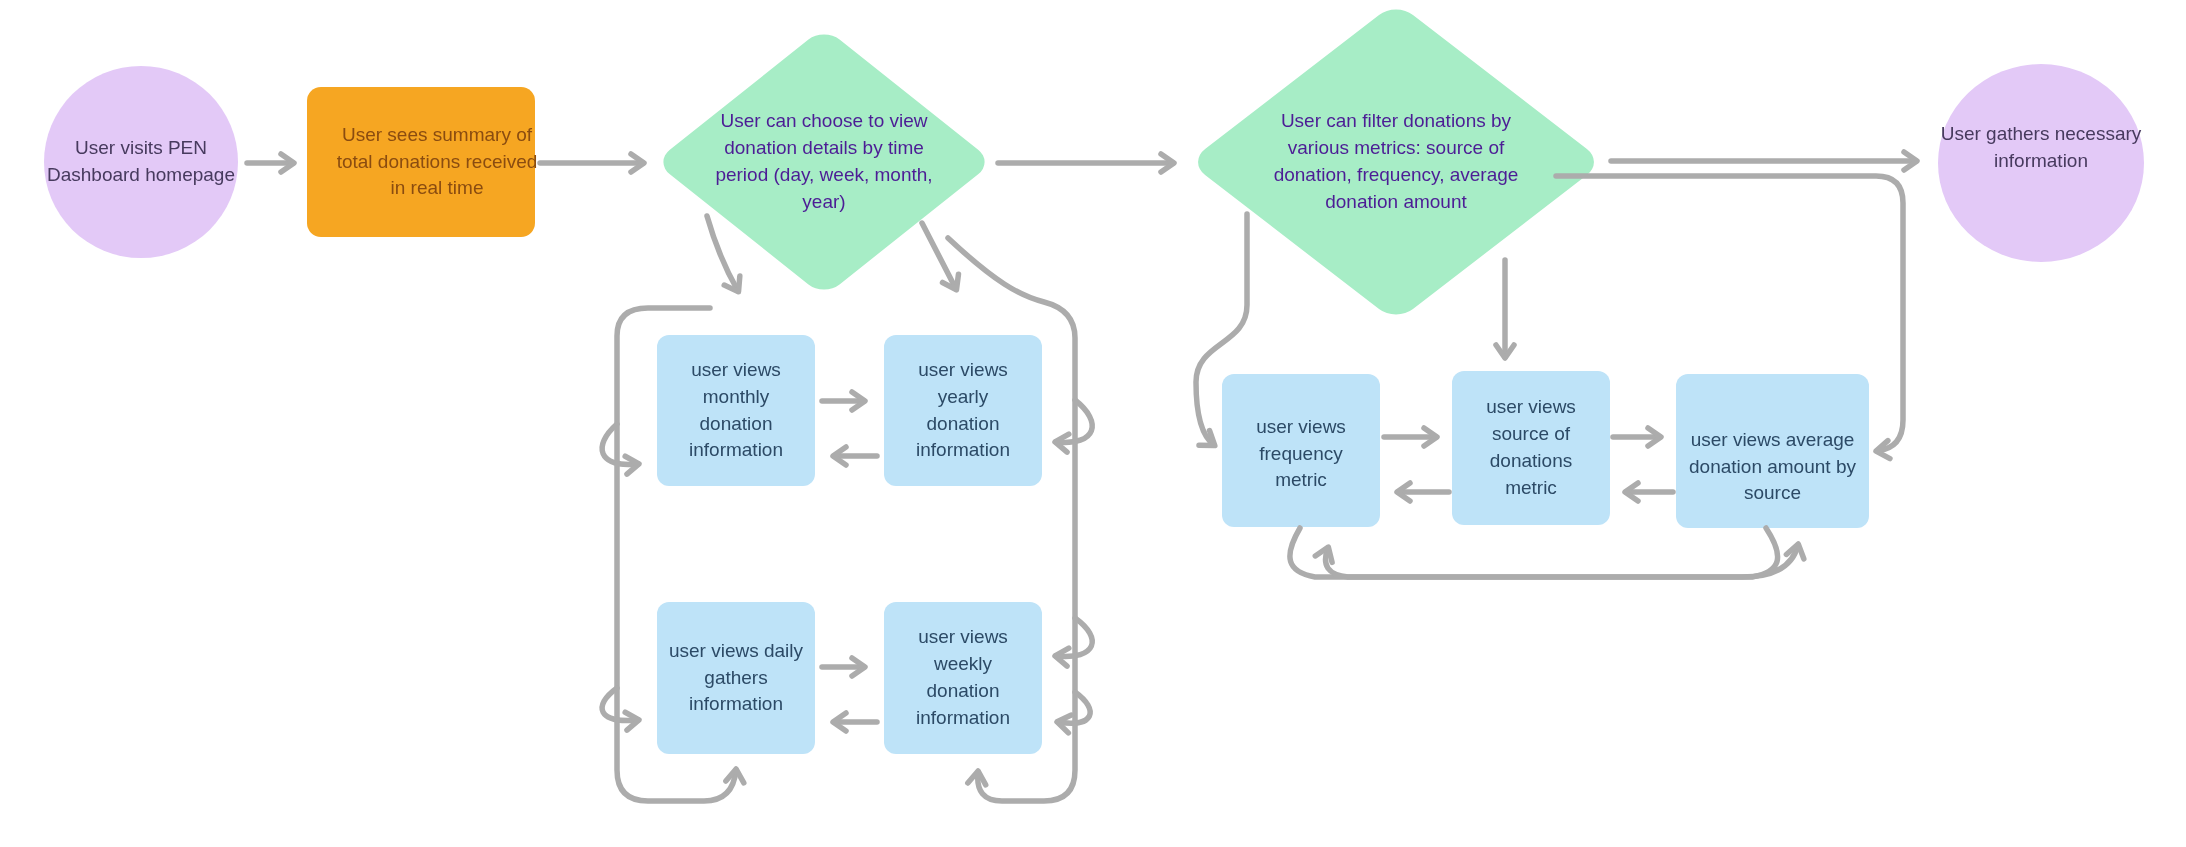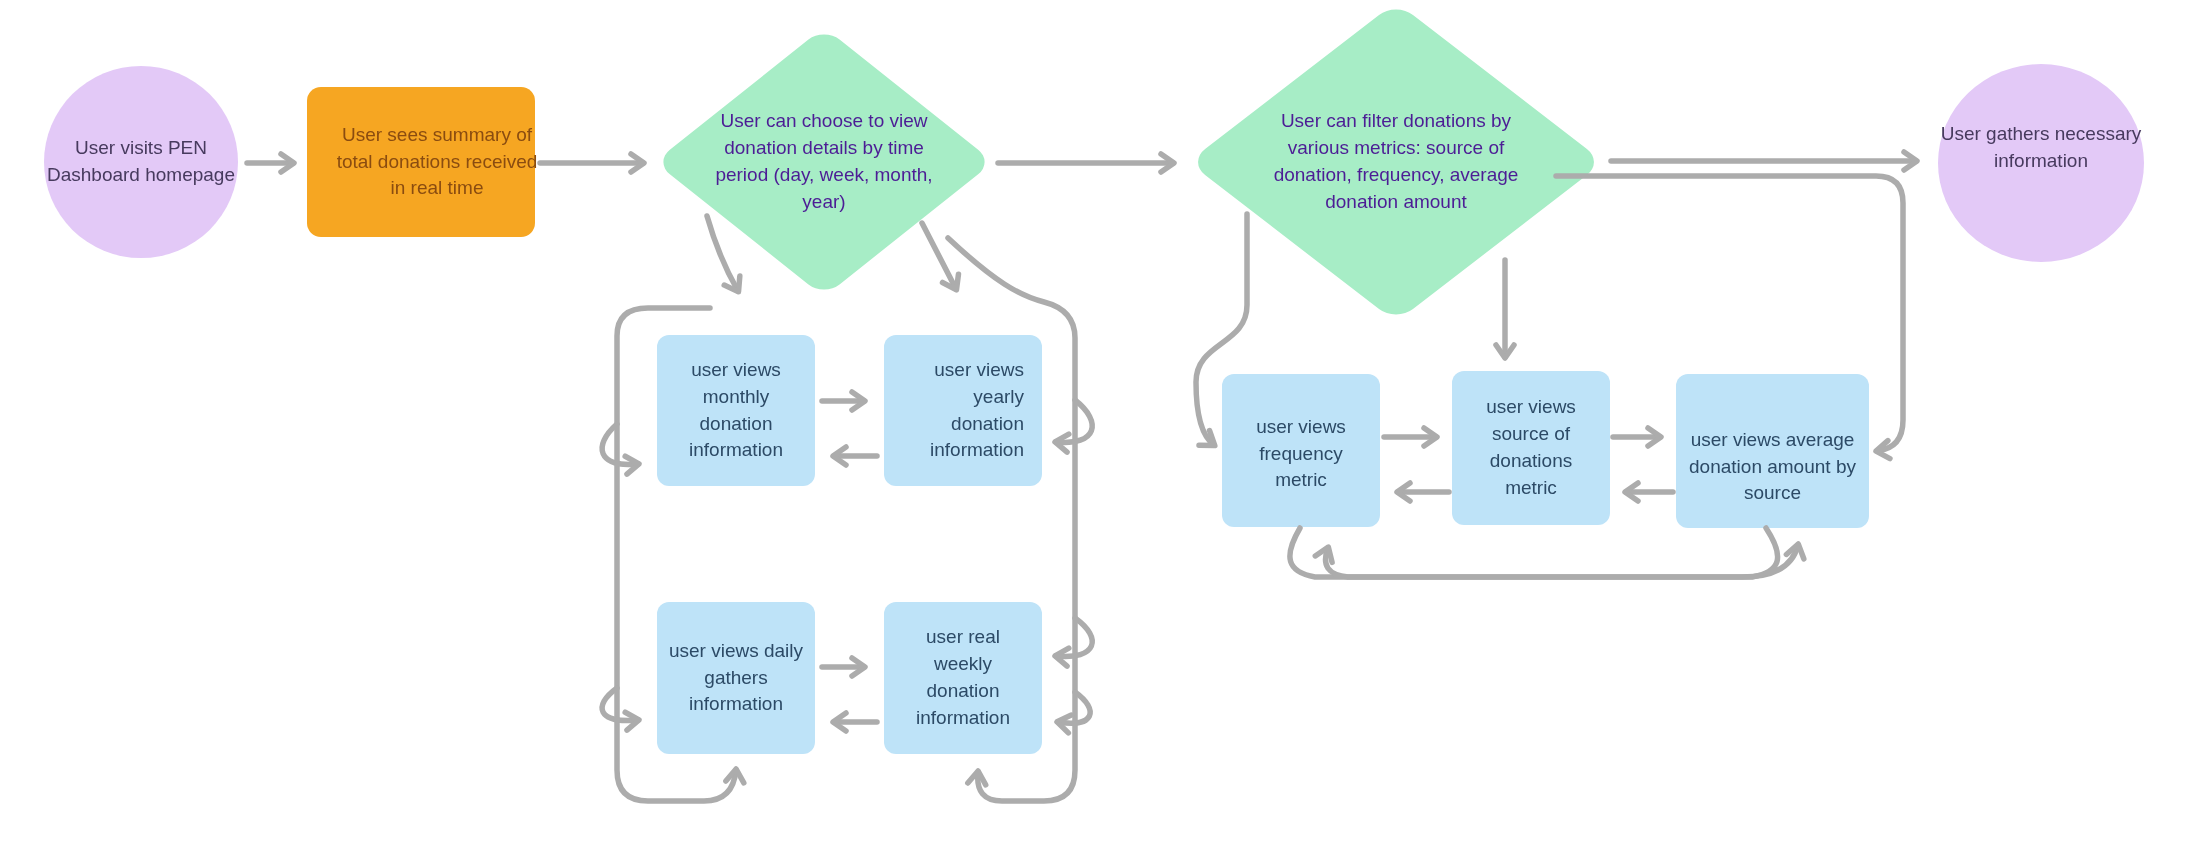--- a/index.html
+++ b/index.html
@@ -91,25 +91,25 @@
   <div class="node-label lbl-summary" style="left:307px;top:87px;width:228px;height:150px;padding:0 8px;box-sizing:border-box;margin-left:16px;">User sees summary of total donations received in real time</div>
 
   <div class="node-label lbl-diamond" style="left:702px;top:72px;width:244px;height:180px;">User can choose to view donation details by time period (day, week, month, year)</div>
 
   <div class="node-label lbl-diamond" style="left:1263px;top:66px;width:266px;height:192px;">User can filter donations by various metrics: source of donation, frequency, average donation amount</div>
 
   <div class="node-label lbl-end" style="left:1938px;top:49px;width:206px;height:198px;">User gathers necessary information</div>
 
   <div class="node-label lbl-blue" style="left:657px;top:335px;width:158px;height:151px;padding:0 10px;box-sizing:border-box;">user views monthly donation information</div>
 
-  <div class="node-label lbl-blue" style="left:884px;top:335px;width:158px;height:151px;padding:0 18px;box-sizing:border-box;text-align:right;">user views yearly donation information</div>
+  <div class="node-label lbl-blue" style="left:884px;top:335px;width:158px;height:151px;padding:0 18px;box-sizing:border-box;">user views yearly donation information</div>
 
   <div class="node-label lbl-blue" style="left:657px;top:602px;width:158px;height:152px;padding:0 6px;box-sizing:border-box;">user views daily gathers information</div>
 
-  <div class="node-label lbl-blue" style="left:884px;top:602px;width:158px;height:152px;padding:0 18px;box-sizing:border-box;">user real weekly donation information</div>
+  <div class="node-label lbl-blue" style="left:884px;top:602px;width:158px;height:152px;padding:0 18px;box-sizing:border-box;">user views weekly donation information</div>
 
   <div class="node-label lbl-blue" style="left:1222px;top:374px;width:158px;height:160px;padding:0 14px;box-sizing:border-box;">user views frequency metric</div>
 
   <div class="node-label lbl-blue" style="left:1452px;top:371px;width:158px;height:154px;padding:0 20px;box-sizing:border-box;border-radius:21px;">user views source of donations metric</div>
 
   <div class="node-label lbl-blue" style="left:1676px;top:374px;width:193px;height:186px;padding:0 0;box-sizing:border-box;">user views average donation amount by source</div>
 
 </div>
 
 </body></html>

